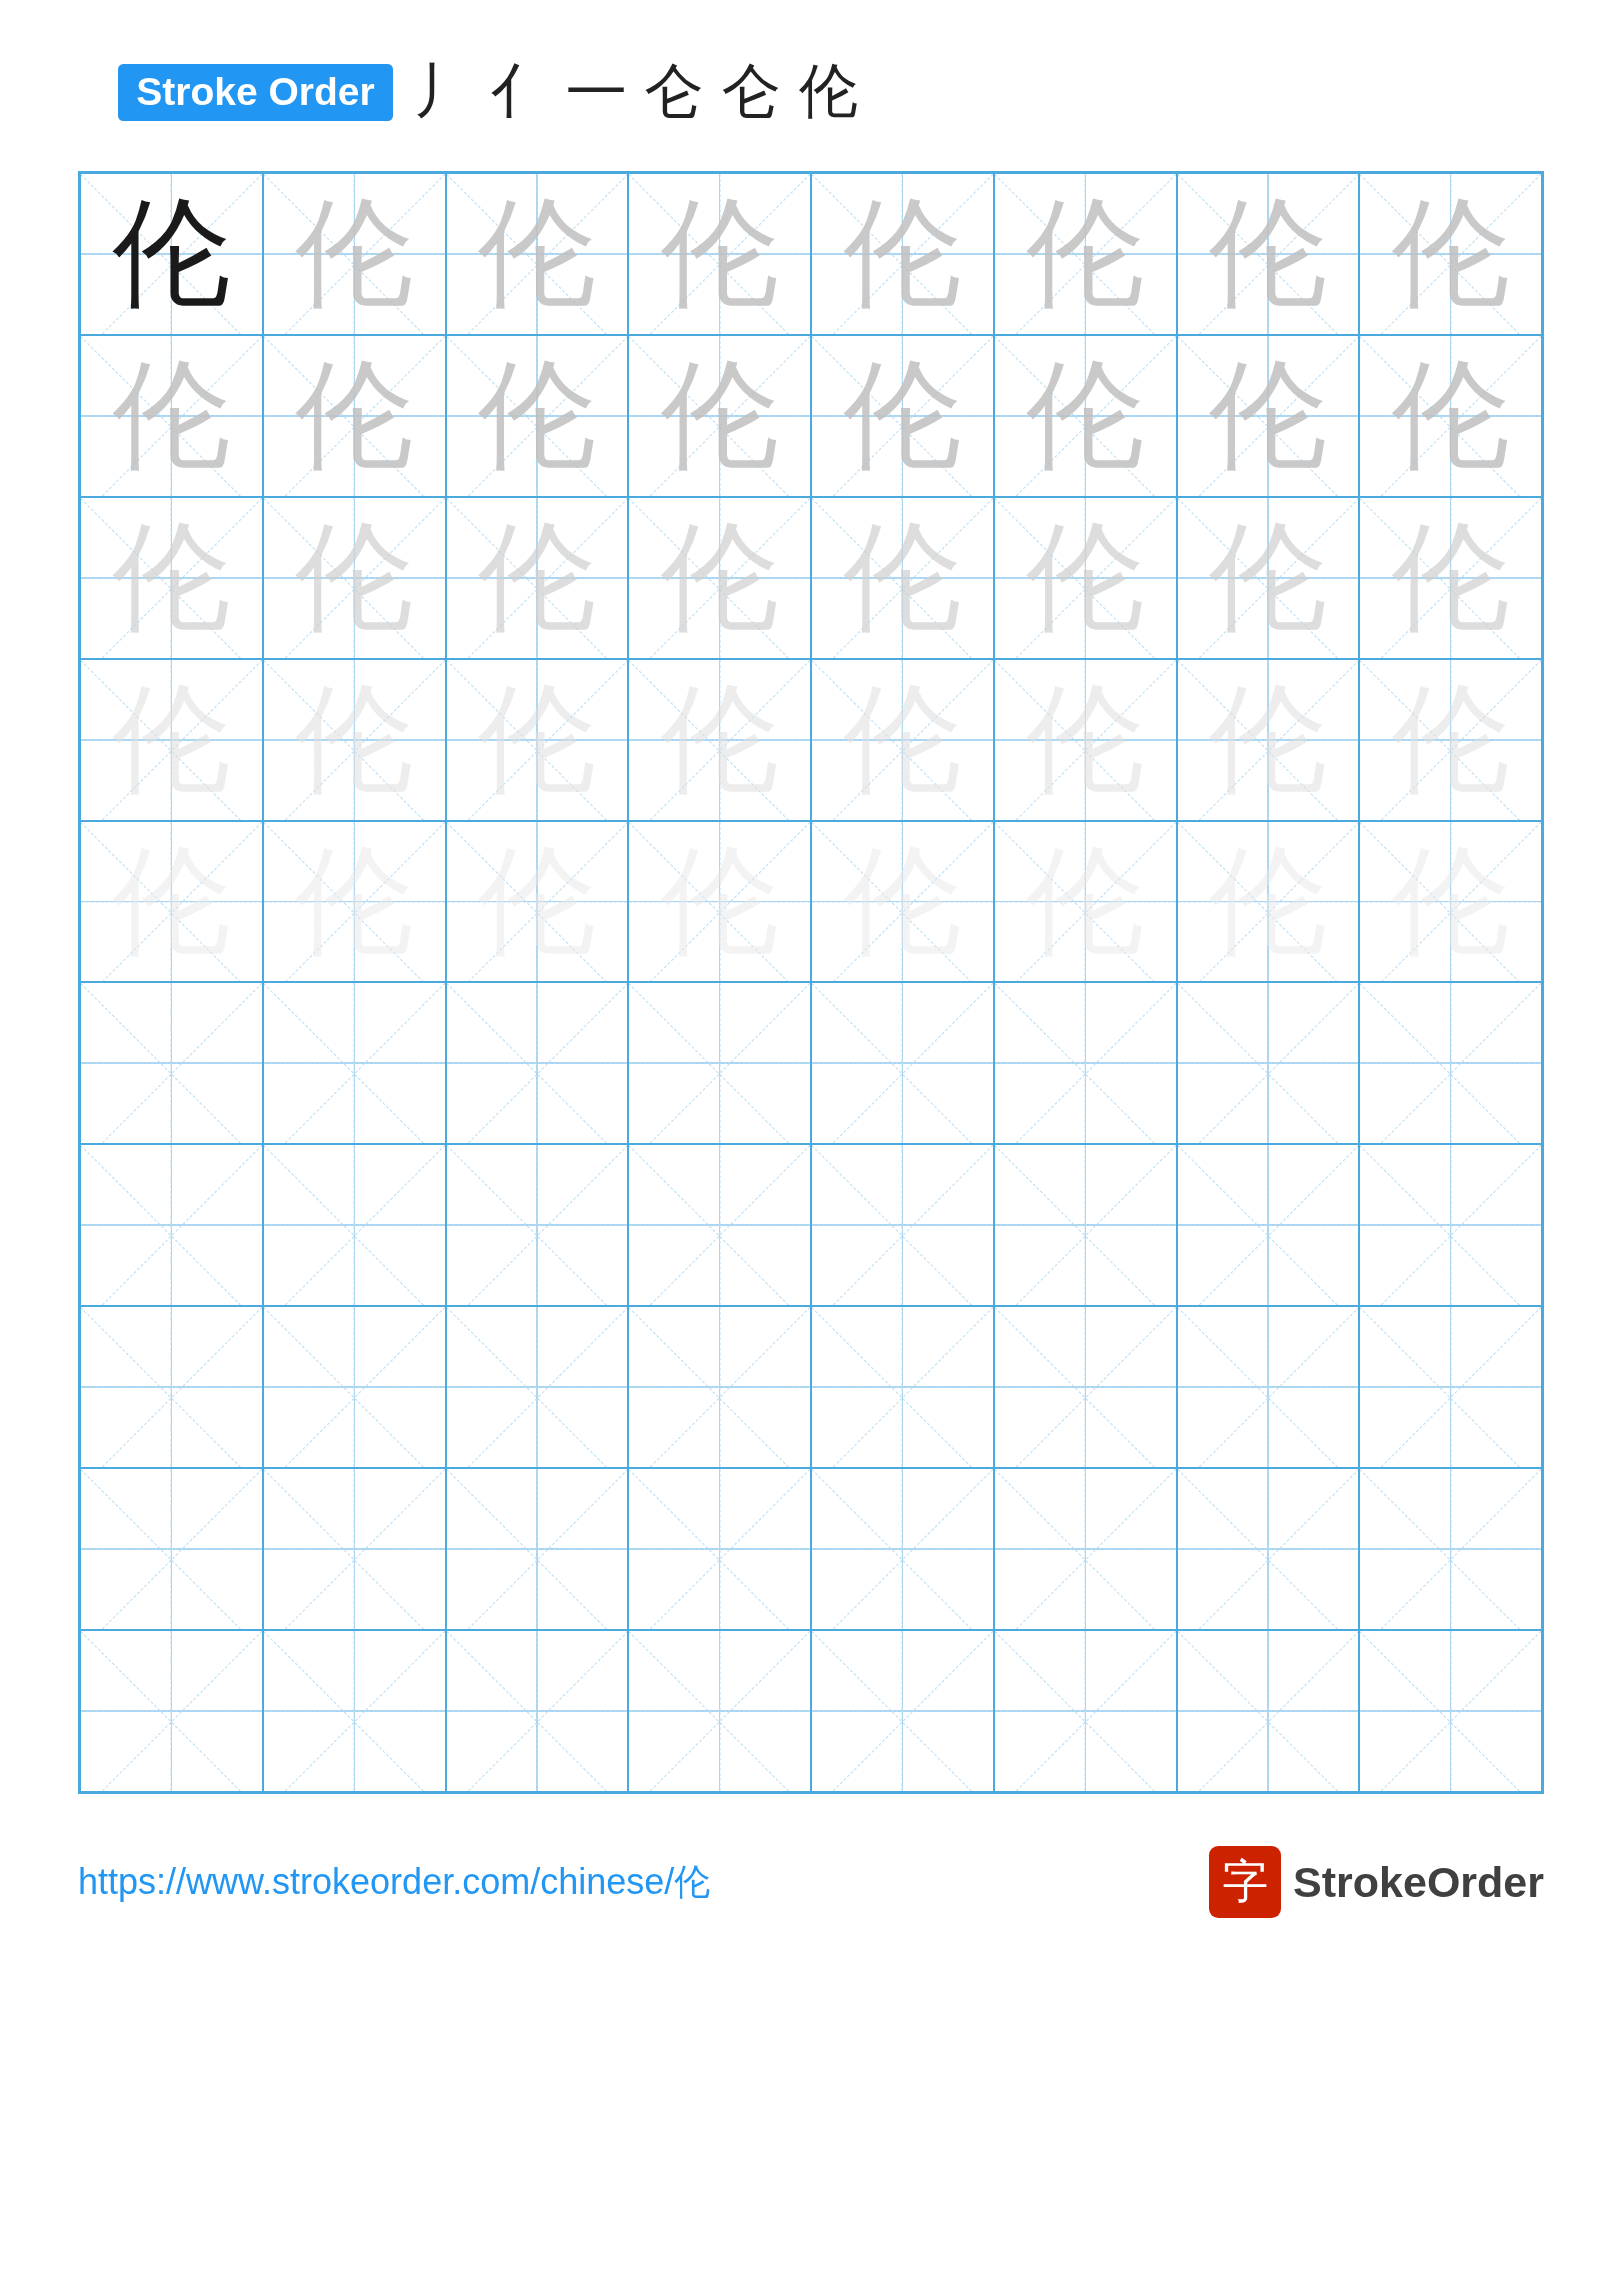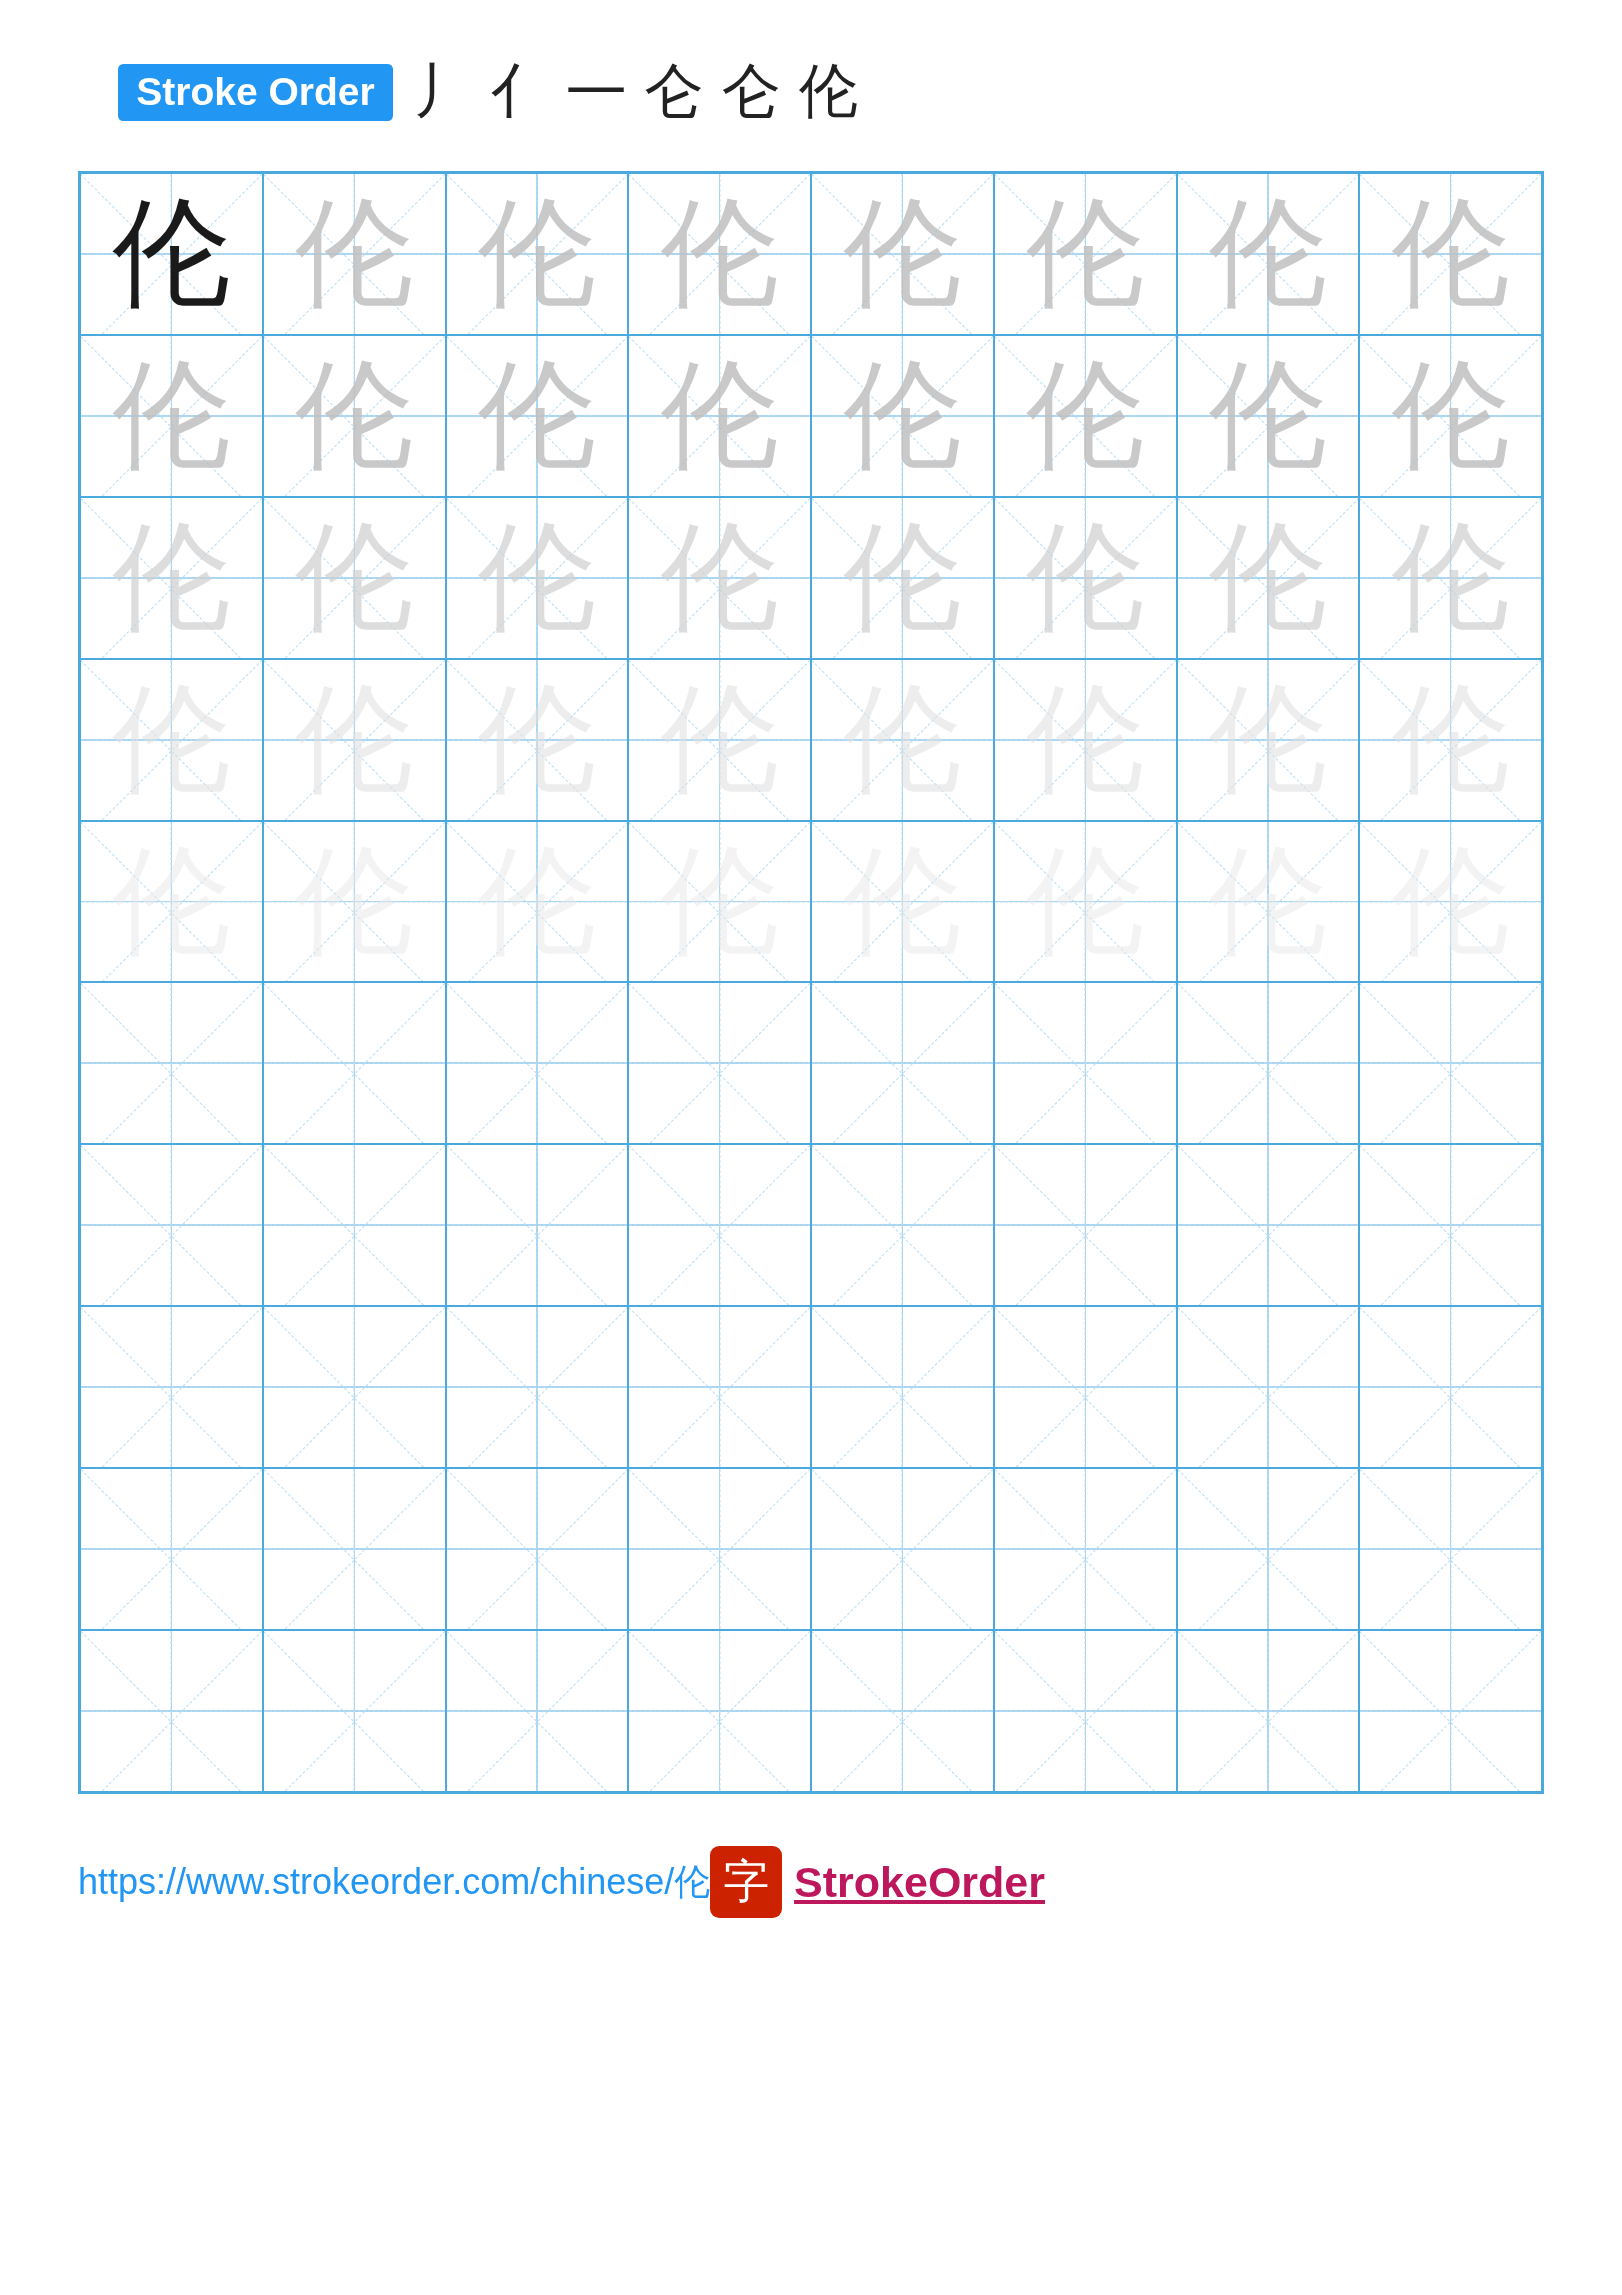--- a/index.html
+++ b/index.html
@@ -167,20 +167,21 @@
       color: #e0e0e0;
       opacity: 0.55;
     }
     .char-light-4 {
       color: #e8e8e8;
       opacity: 0.5;
     }
 
     .footer {
       display: flex;
+      justify-content: space-between;
       align-items: center;
       width: 1466px;
       margin-top: 52px;
     }
 
     .footer-url {
       font-size: 36px;
       color: #2196F3;
       font-family: sans-serif;
     }
@@ -201,22 +202,21 @@
       justify-content: center;
       font-size: 46px;
       color: #fff;
       font-family: serif;
     }
 
     .footer-logo-text {
       font-size: 43px;
       font-family: sans-serif;
       font-weight: bold;
-      color: #be185d;
-      text-decoration: underline;
+      color: #404040;
     }
   </style>
 </head>
 <body>
 
 <div class="page">
 
 
   <div class="stroke-order-row">
     <span class="stroke-order-badge">Stroke Order</span>

